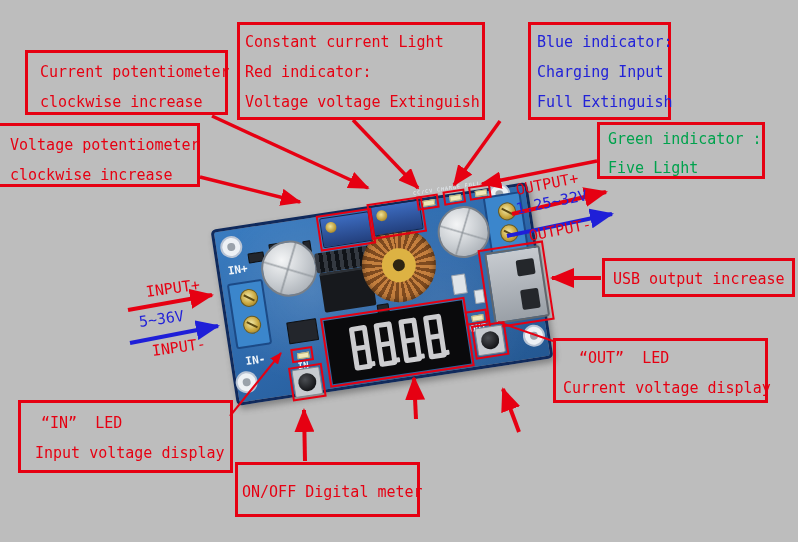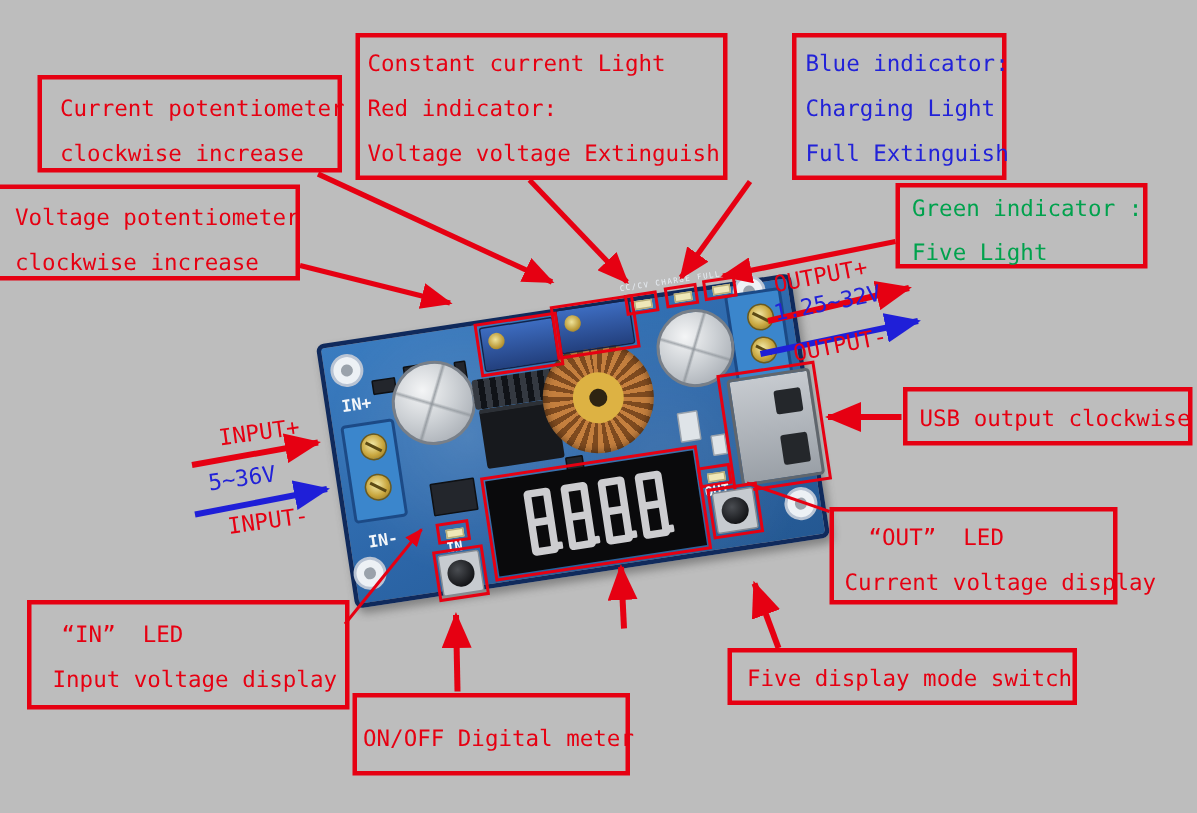--- a/index.html
+++ b/index.html
@@ -198,51 +198,48 @@
   </div>
 
   <div class="ann-box" style="left:237px;top:22px;width:248px;height:98px;padding:2px 0 0 5px;">
     <div class="ann-line c-red">Constant current Light</div>
     <div class="ann-line c-red">Red indicator:</div>
     <div class="ann-line c-red">Voltage voltage Extinguish</div>
   </div>
 
   <div class="ann-box" style="left:528px;top:22px;width:143px;height:98px;padding:2px 0 0 6px;">
     <div class="ann-line c-blue">Blue indicator:</div>
-    <div class="ann-line c-blue">Charging Light</div>
+    <div class="ann-line c-blue">Charging Input</div>
     <div class="ann-line c-blue">Full Extinguish</div>
   </div>
 
   <div class="ann-box" style="left:597px;top:122px;width:168px;height:57px;padding:0 0 0 8px;">
     <div class="ann-line c-green" style="line-height:29px;">Green indicator :</div>
     <div class="ann-line c-green" style="line-height:29px;">Five Light</div>
   </div>
 
   <div class="ann-box" style="left:602px;top:258px;width:193px;height:39px;padding:3px 0 0 8px;">
-    <div class="ann-line c-red">USB output clockwise</div>
-  </div>
-
-  <div class="ann-box" style="left:553px;top:338px;width:192px;height:65px;padding:2px 0 0 7px;">
+    <div class="ann-line c-red">USB output increase</div>
+  </div>
+
+  <div class="ann-box" style="left:553px;top:338px;width:215px;height:65px;padding:2px 0 0 7px;">
     <div class="ann-line c-red" style="margin-left:16px;">“OUT”  LED</div>
     <div class="ann-line c-red">Current voltage display</div>
   </div>
 
   <div class="ann-box" style="left:18px;top:400px;width:215px;height:73px;padding:5px 0 0 14px;">
     <div class="ann-line c-red" style="margin-left:6px;">“IN”  LED</div>
     <div class="ann-line c-red">Input voltage display</div>
   </div>
 
 
   <div class="ann-box" style="left:235px;top:462px;width:185px;height:55px;padding:12px 0 0 4px;text-align:right;">
     <div class="ann-line c-red">ON/OFF Digital meter</div>
   </div>
 
-  <div class="ann-box" style="left:485px;top:432px;width:233px;height:38px;padding:2px 0 0 10px;">
-    <div class="ann-line c-red">Five display mode switch</div>
-  </div>
 
   <div class="io-label c-red" style="left:516px;top:181px;transform:rotate(-11deg);">OUTPUT+</div>
   <div class="io-label c-blue" style="left:516px;top:200px;transform:rotate(-11deg);">1.25~32V</div>
   <div class="io-label c-red" style="left:529px;top:227px;transform:rotate(-11deg);">OUTPUT-</div>
   <div class="io-label c-red" style="left:146px;top:283px;transform:rotate(-8deg);">INPUT+</div>
   <div class="io-label c-blue" style="left:139px;top:313px;transform:rotate(-8deg);">5~36V</div>
   <div class="io-label c-red" style="left:152px;top:342px;transform:rotate(-8deg);">INPUT-</div>
 
 </div>
 

